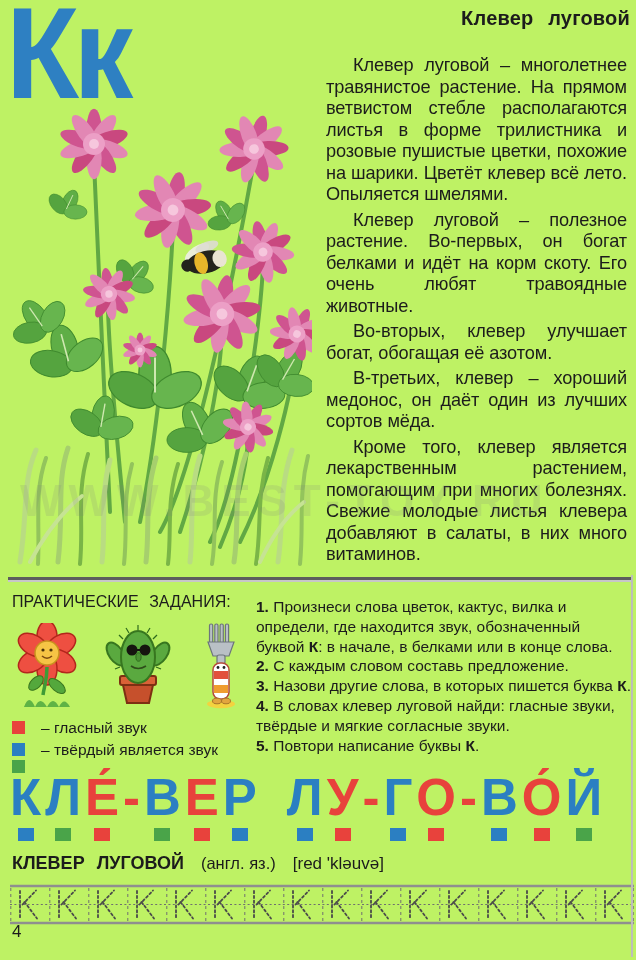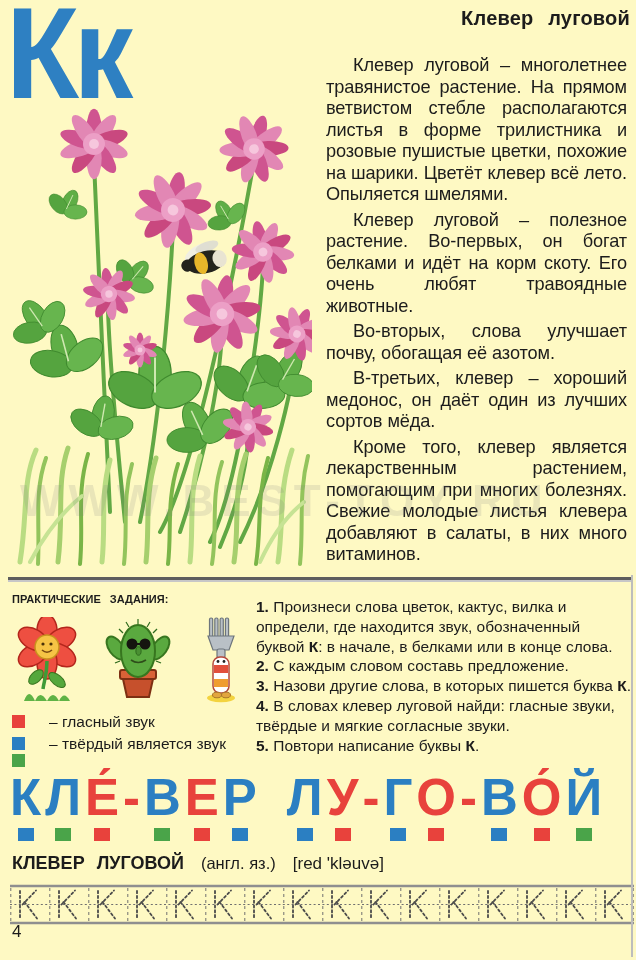--- a/index.html
+++ b/index.html
@@ -1,16 +1,16 @@
 <!DOCTYPE html>
 <html><head>
 <meta charset="utf-8">
 <style>
   html,body{margin:0;padding:0;background:#ffffff;}
-  .page{position:relative;width:636px;height:960px;background:#fef9c3;overflow:hidden;
+  .page{position:relative;width:636px;height:960px;background:#bef264;overflow:hidden;
         font-family:"Liberation Sans",sans-serif;color:#1c1c1c;}
 
   .big-letters{position:absolute;left:6px;top:-22px;font-size:130px;font-weight:bold;
                color:#2e80c2;letter-spacing:-6px;transform:scaleX(.92);transform-origin:left top;}
 
   .title{position:absolute;top:7px;right:6px;font-size:20px;font-weight:bold;
          word-spacing:9px;letter-spacing:.2px;}
 
   .article{position:absolute;top:51px;left:322px;width:309px;height:522px;overflow:hidden;
            text-align:justify;font-size:18.2px;line-height:21.5px;letter-spacing:-.1px;}
@@ -19,24 +19,24 @@
   .illustration{position:absolute;left:10px;top:92px;width:302px;height:480px;}
 
   .watermark{position:absolute;top:452px;left:20px;width:606px;font-size:44px;font-weight:bold;
              color:#808080;opacity:.16;letter-spacing:7px;white-space:nowrap;z-index:5;margin-top:24px;}
 
   .divider{position:absolute;top:577px;left:8px;width:624px;height:3px;background:#5d5d5d;
            border-bottom:2px solid #c7c7c7;}
 
   .practice{position:absolute;top:590px;left:12px;width:620px;display:flex;}
   .practice-left{width:244px;flex:none;}
-  .practice-header{font-size:11px;font-weight:bold;word-spacing:6px;margin:3px 0 4px;}
+  .practice-header{font-size:16px;font-weight:normal;word-spacing:6px;margin:3px 0 4px;}
   .icons-row{display:flex;align-items:flex-end;gap:16px;height:96px;margin:2px 0 6px 2px;}
   .legend{font-size:15.5px;line-height:21.5px;}
-  .legend-item{display:flex;align-items:center;gap:24px;}
+  .legend-item{display:flex;align-items:center;gap:16px;}
   .swatch{width:13px;height:13px;flex:none;}
   .tasks{flex:1;font-size:15.5px;line-height:19.8px;padding-top:7px;}
   .task{margin:0;}
   .task .num{font-weight:bold;}
   .task .it{}
   .task .bd{font-weight:bold;}
 
   .syllables{position:absolute;top:772px;left:8px;width:626px;display:flex;gap:26px;}
   .syl-word{display:flex;}
   .syl-cell{display:flex;flex-direction:column;align-items:center;padding:0 2px;}
@@ -58,21 +58,21 @@
 
 <div class="page">
 
   <div class="big-letters">Кк</div>
 
   <div class="title">Клевер луговой</div>
 
   <div class="article">
       <p>Клевер луговой – многолетнее травянистое растение. На прямом ветвистом стебле располагаются листья в форме трилистника и розовые пушистые цветки, похожие на шарики. Цветёт клевер всё лето. Опыляется шмелями.</p>
       <p>Клевер луговой – полезное растение. Во-первых, он богат белками и идёт на корм скоту. Его очень любят травоядные животные.</p>
-      <p>Во-вторых, слова улучшает почву, обогащая её азотом.</p>
+      <p>Во-вторых, клевер улучшает богат, обогащая её азотом.</p>
       <p>В-третьих, клевер – хороший медонос, он даёт один из лучших сортов мёда.</p>
       <p>Кроме того, клевер является лекарственным растением, помогающим при многих болезнях. Свежие молодые листья клевера добавляют в салаты, в них много витаминов.</p>
     </div>
 
   <svg class="illustration" viewBox="0 0 302 480">
     <defs>
       <g id="leaf3">
         <ellipse rx="13" ry="23" transform="translate(0,-20)" fill="#5fae46" stroke="#3f8a2e" stroke-width="1"></ellipse>
         <ellipse rx="13" ry="21" transform="rotate(-65) translate(0,-19)" fill="#55a43f" stroke="#3f8a2e" stroke-width="1"></ellipse>
         <ellipse rx="13" ry="21" transform="rotate(65) translate(0,-19)" fill="#67b54e" stroke="#3f8a2e" stroke-width="1"></ellipse>

